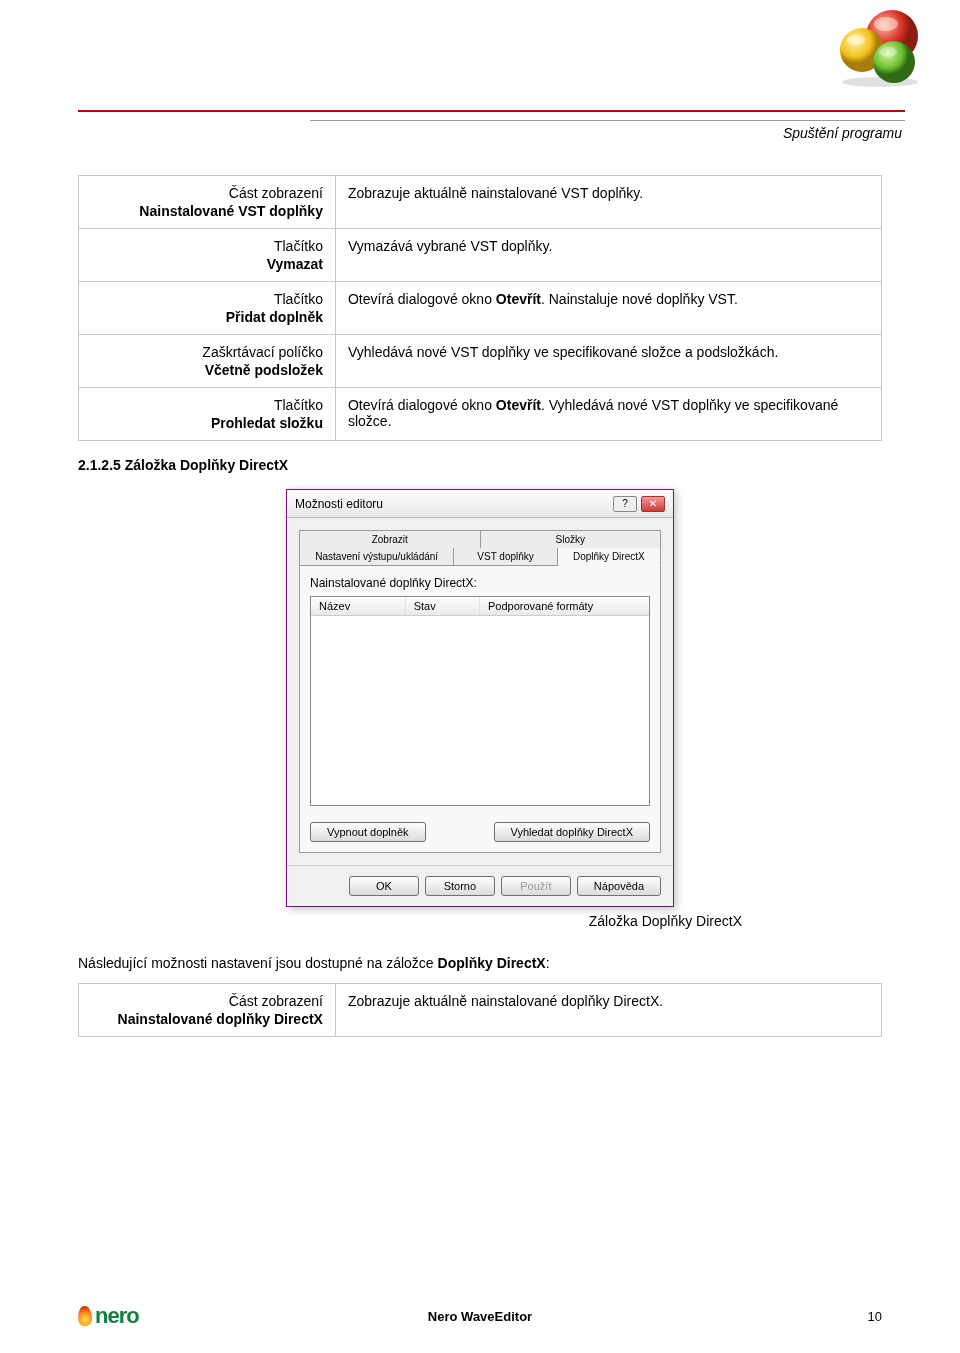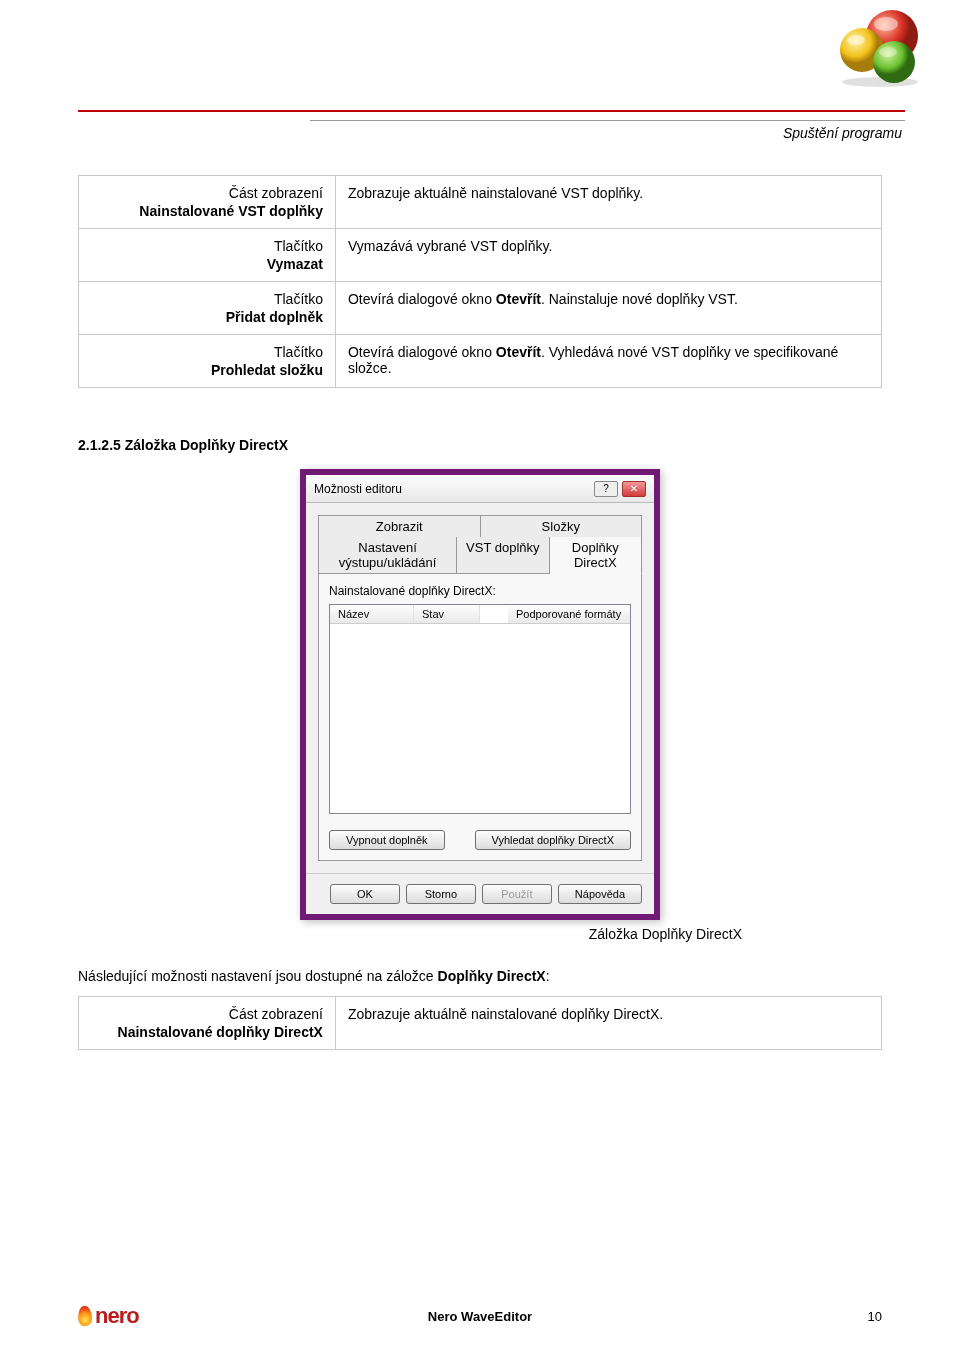--- a/index.html
+++ b/index.html
@@ -45,21 +45,21 @@
   }
   .content {
     padding: 45px 78px 0 78px;
   }
   .intro {
     margin-bottom: 12px;
   }
   table.opts {
     width: 100%;
     border-collapse: collapse;
-    margin-bottom: 49px;
+    margin-bottom: 16px;
   }
   table.opts td {
     border: 1px solid #c8c8c8;
     padding: 9px 12px;
     vertical-align: top;
   }
   table.opts td.left {
     width: 32%;
     text-align: right;
   }
@@ -68,23 +68,23 @@
   .sec-heading {
     font-weight: bold;
     margin: 8px 0 16px 0;
   }
   .dialog-wrap {
     display: flex;
     justify-content: center;
     margin-bottom: 6px;
   }
   .dialog {
-    width: 360px;
+    width: 388px;
     background: #f0f0f0;
-    border: 6px solid #701a75;
+    border: 1px solid #701a75;
     box-shadow: 2px 2px 8px rgba(0,0,0,0.25);
     font-size: 12px;
   }
   .titlebar {
     height: 28px;
     background: linear-gradient(#fdfdfd, #e8e8e8);
     display: flex;
     align-items: center;
     padding: 0 8px;
     border-bottom: 1px solid #bbb;
@@ -102,21 +102,21 @@
   }
   .win-btn.close { background: linear-gradient(#f29999,#d13b3b); color:#fff; border-color:#a03030;}
   .dialog-body { padding: 12px; }
   .tabs-row { display:flex; }
   .tab {
     flex:1;
     border:1px solid #999;
     background:#ececec;
     text-align:center;
     padding:3px 0;
-    font-size:13px;
+    font-size:10px;
     margin-bottom:-1px;
   }
   .tab + .tab { border-left:none; }
   .tab.active { background:#f8f8f8; border-bottom:1px solid #f8f8f8; position:relative; z-index:1; }
   .tabs-row.r2 .tab { border-top:none; }
   .tab-panel {
     border:1px solid #999;
     background:#f8f8f8;
     padding:10px;
   }
@@ -131,21 +131,21 @@
     border-bottom:1px solid #ccc;
   }
   .list-col {
     padding:3px 8px;
     border-right:1px solid #e1e1e1;
     font-size:11px;
     background:linear-gradient(#fdfdfd,#e9e9e9);
   }
   .list-col.c1{width:28%;}
   .list-col.c2{width:22%;}
-  .list-col.c3{flex:1; border-right:none;margin-left:28px;}
+  .list-col.c3{flex:1; border-right:none;}
   .panel-buttons {
     display:flex;
     justify-content:space-between;
     margin-top:16px;
   }
   .wbtn {
     border:1px solid #707070;
     background:linear-gradient(#fdfdfd,#dcdcdc);
     padding:3px 16px;
     font-size:11px;
@@ -190,21 +190,21 @@
     display:flex;
     align-items:center;
     gap:3px;
   }
   .flame {
     width:14px; height:20px;
     background: radial-gradient(circle at 50% 70%, #ffe24a 0%, #ff9b1f 40%, #e63a13 80%);
     border-radius: 50% 50% 50% 50% / 70% 70% 40% 40%;
     transform: rotate(-3deg);
   }
-  .nero-text { font-weight:bold; font-size:22px; letter-spacing:-1px; color:#b91c1c;}
+  .nero-text { font-weight:bold; font-size:22px; letter-spacing:-1px; color:#15803d;}
 </style>
 </head>
 <body>
 
 <div class="header-area">
   <div class="orbs">
     <svg width="100" height="80" viewBox="0 0 100 80">
       <defs>
         <radialGradient id="gRed" cx="35%" cy="30%">
             <stop offset="0%" stop-color="#ffb89f"></stop>
@@ -254,20 +254,27 @@
         <span class="b">Vymazat</span>
       </td>
       <td>Vymazává vybrané VST doplňky.</td>
     </tr>
     <tr>
       <td class="left">
         <span class="t-label">Tlačítko</span>
         <span class="b">Přidat doplněk</span>
       </td>
       <td><span>Otevírá dialogové okno </span><span class="b">Otevřít</span><span>. Nainstaluje nové doplňky VST.</span></td>
+    </tr>
+    <tr>
+      <td class="left">
+        <span class="t-label">Zaškrtávací políčko</span>
+        <span class="b">Včetně podsložek</span>
+      </td>
+      <td>Vyhledává nové VST doplňky ve specifikované složce a podsložkách.</td>
     </tr>
     <tr>
       <td class="left">
         <span class="t-label">Tlačítko</span>
         <span class="b">Prohledat složku</span>
       </td>
       <td><span>Otevírá dialogové okno </span><span class="b">Otevřít</span><span>. Vyhledává nové VST doplňky ve specifikované složce.</span></td>
     </tr>
   </tbody>
     </table>

